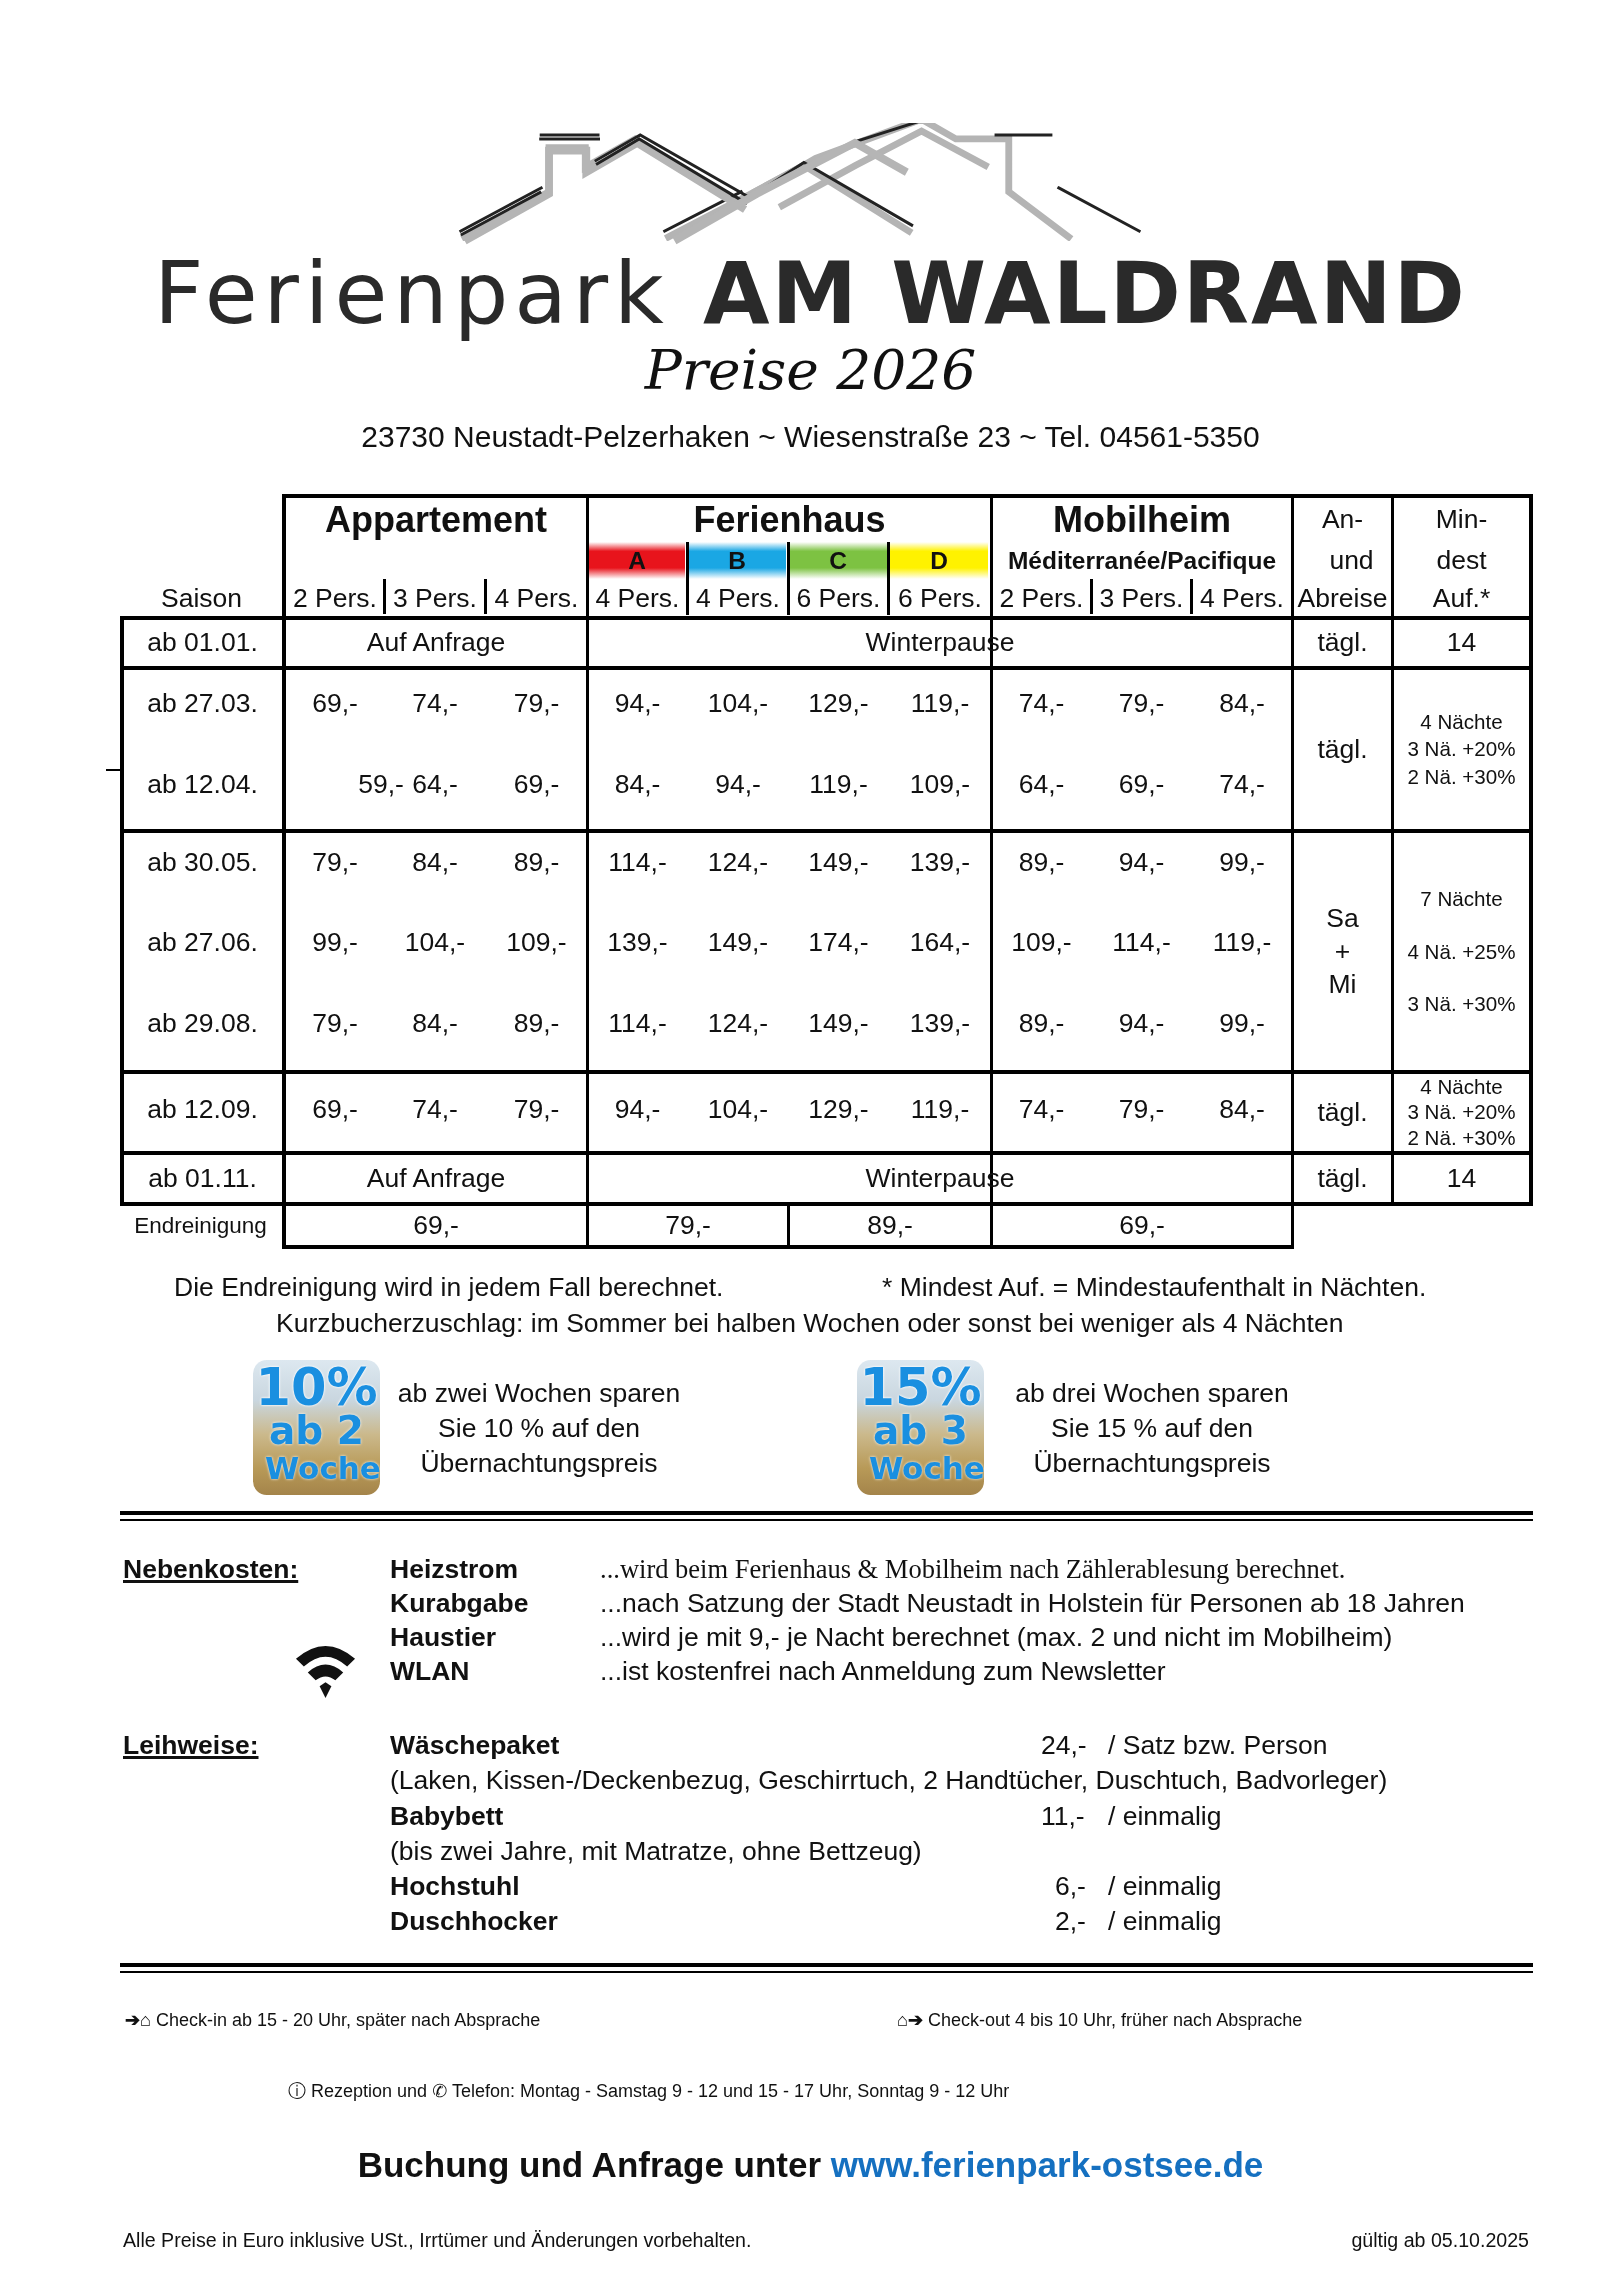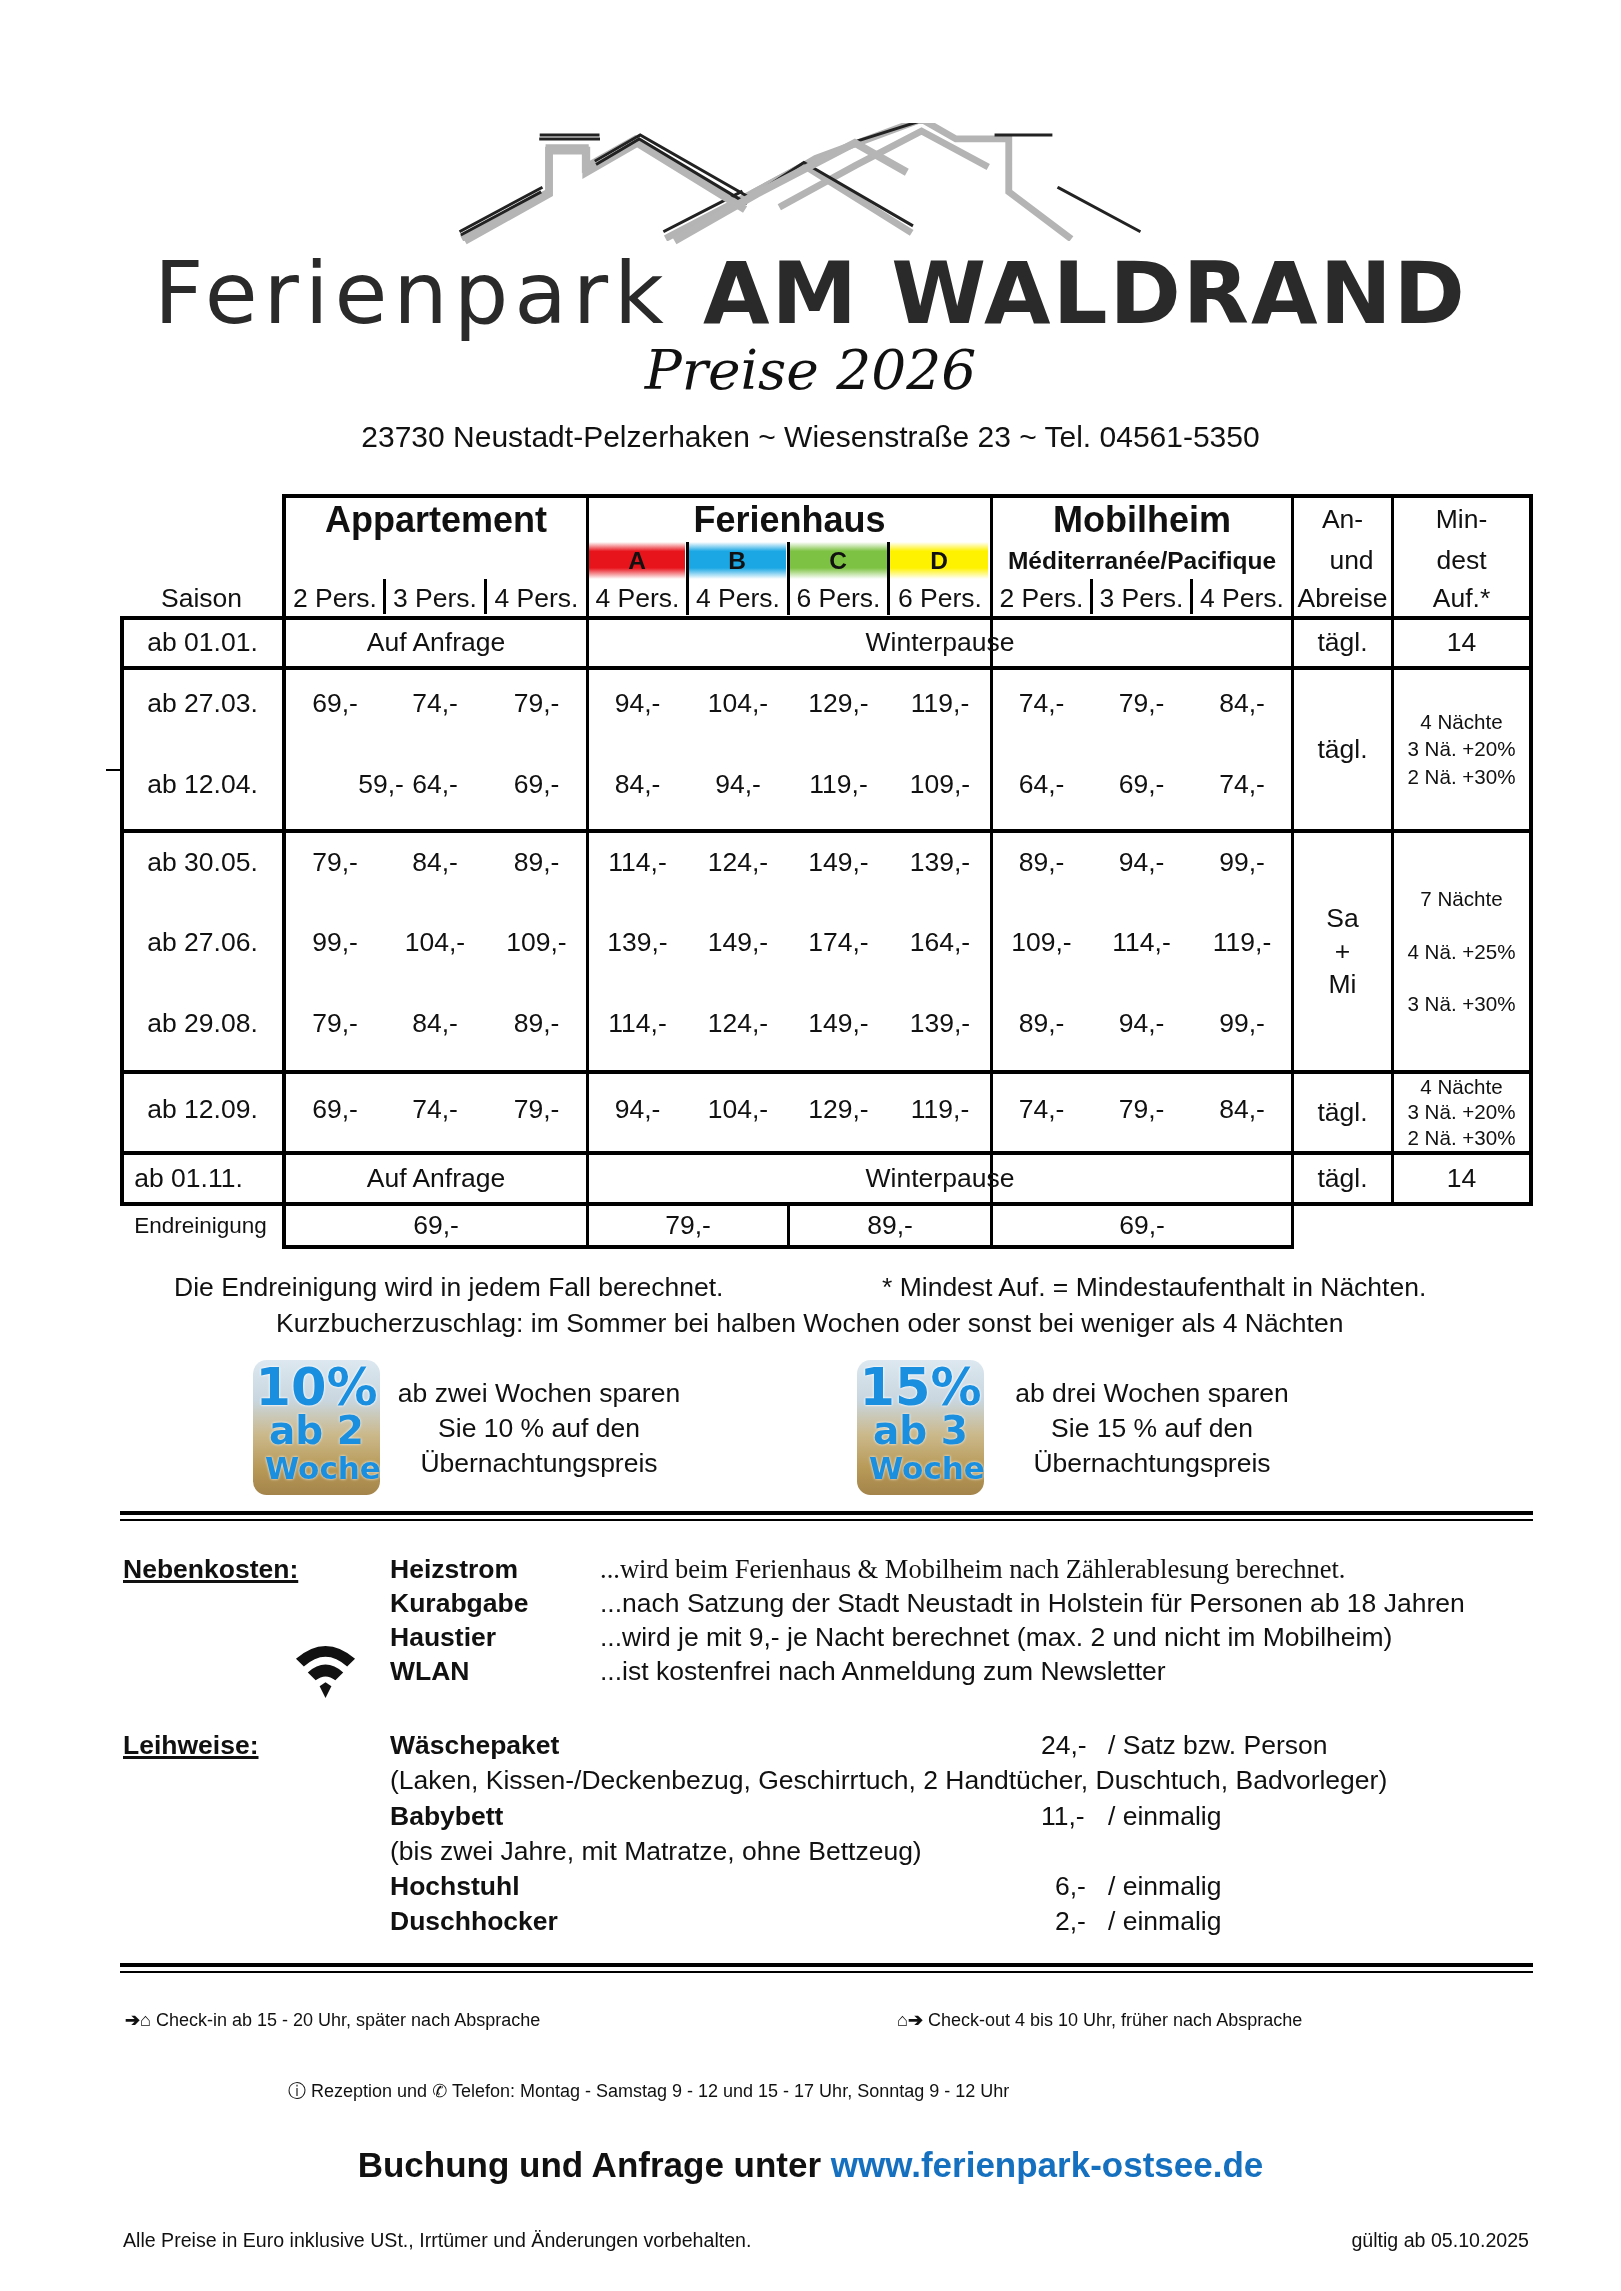--- a/index.html
+++ b/index.html
@@ -244,21 +244,21 @@
     <span>3 Nä. +30%</span>
   </div>
 
   <div class="cell" style="left:1294px;width:97px;top:1074px;height:76px;">tägl.</div>
   <div class="cell small" style="left:1394px;width:135px;top:1074px;height:76px;line-height:25.5px;">
     <span>4 Nächte</span>
     <span>3 Nä. +20%</span>
     <span>2 Nä. +30%</span>
   </div>
 
-  <div class="cell" style="left:109px;width:159px;top:1155px;height:47px;">ab 01.11.</div>
+  <div class="cell" style="left:123px;width:159px;top:1155px;height:47px;">ab 01.11.</div>
   <div class="cell" style="left:286px;width:300px;top:1155px;height:47px;">Auf Anfrage</div>
   <div class="cell" style="left:589px;width:702px;top:1155px;height:47px;">Winterpause</div>
   <div class="cell" style="left:1294px;width:97px;top:1155px;height:47px;">tägl.</div>
   <div class="cell" style="left:1394px;width:135px;top:1155px;height:47px;">14</div>
 
   <div class="cell" style="left:118px;width:165px;top:1206px;height:39px;font-size:22.5px;">Endreinigung</div>
   <div class="cell" style="left:286px;width:300px;top:1206px;height:39px;">69,-</div>
   <div class="cell" style="left:589px;width:198px;top:1206px;height:39px;">79,-</div>
   <div class="cell" style="left:790px;width:200px;top:1206px;height:39px;">89,-</div>
   <div class="cell" style="left:993px;width:298px;top:1206px;height:39px;">69,-</div>

